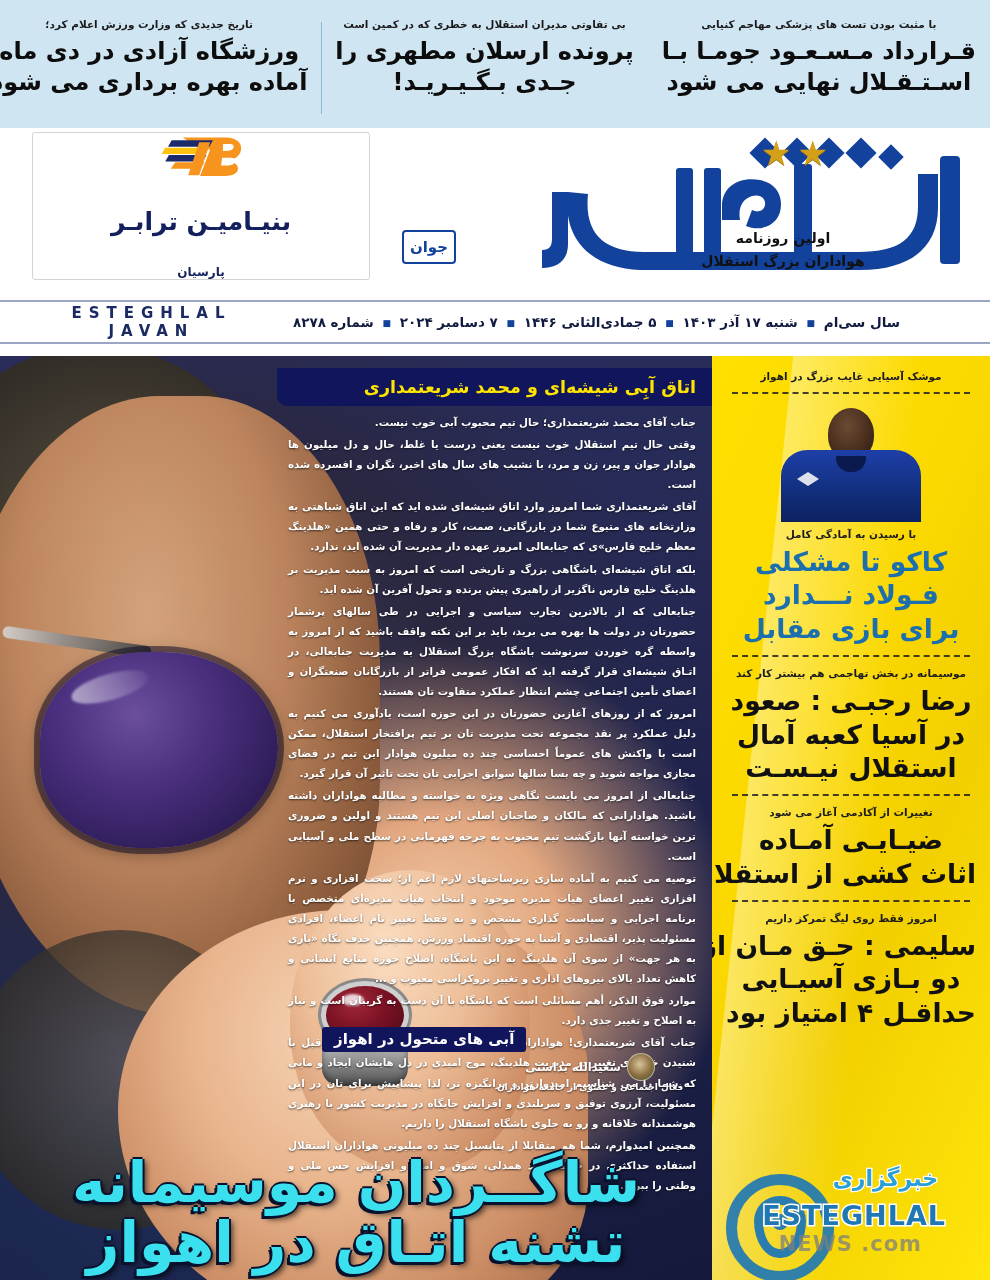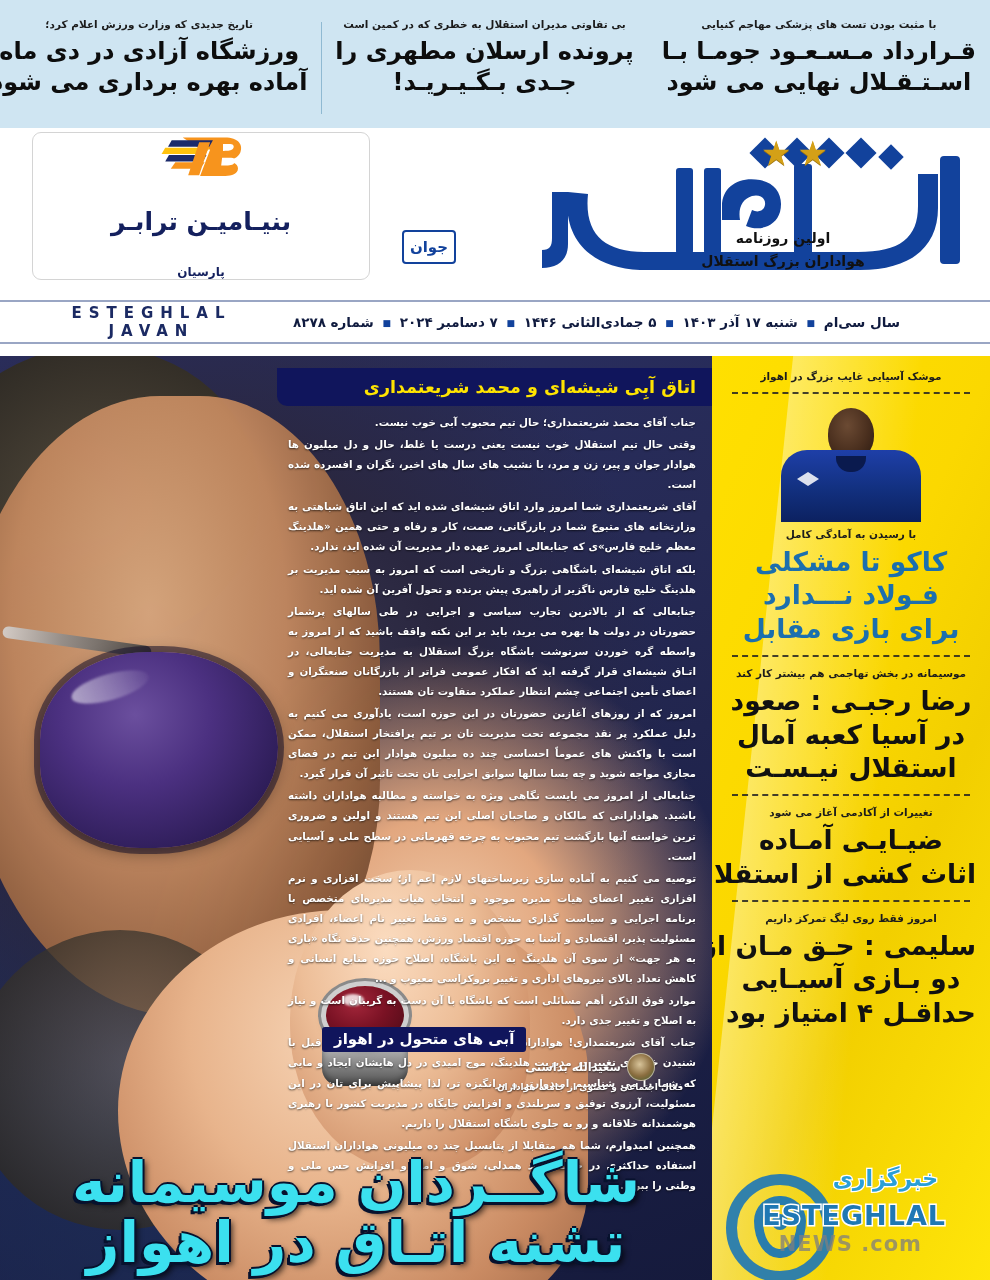--- a/index.html
+++ b/index.html
@@ -75,21 +75,21 @@
   }
 
   
   .ad-box {
     position: absolute;
     top: 4px; left: 32px;
     width: 338px;
     height: 148px;
     background: #ffffff;
     border: 1px solid #d4d4d4;
-    border-radius: 9px;
+    border-radius: 3px;
     display: flex;
     flex-direction: column;
     align-items: center;
     justify-content: center;
     overflow: hidden;
     gap: 28px;
   }
   .ad-logo-mark { width: 200px; height: 96px; }
   .ad-name {
     font-size: 25px;

